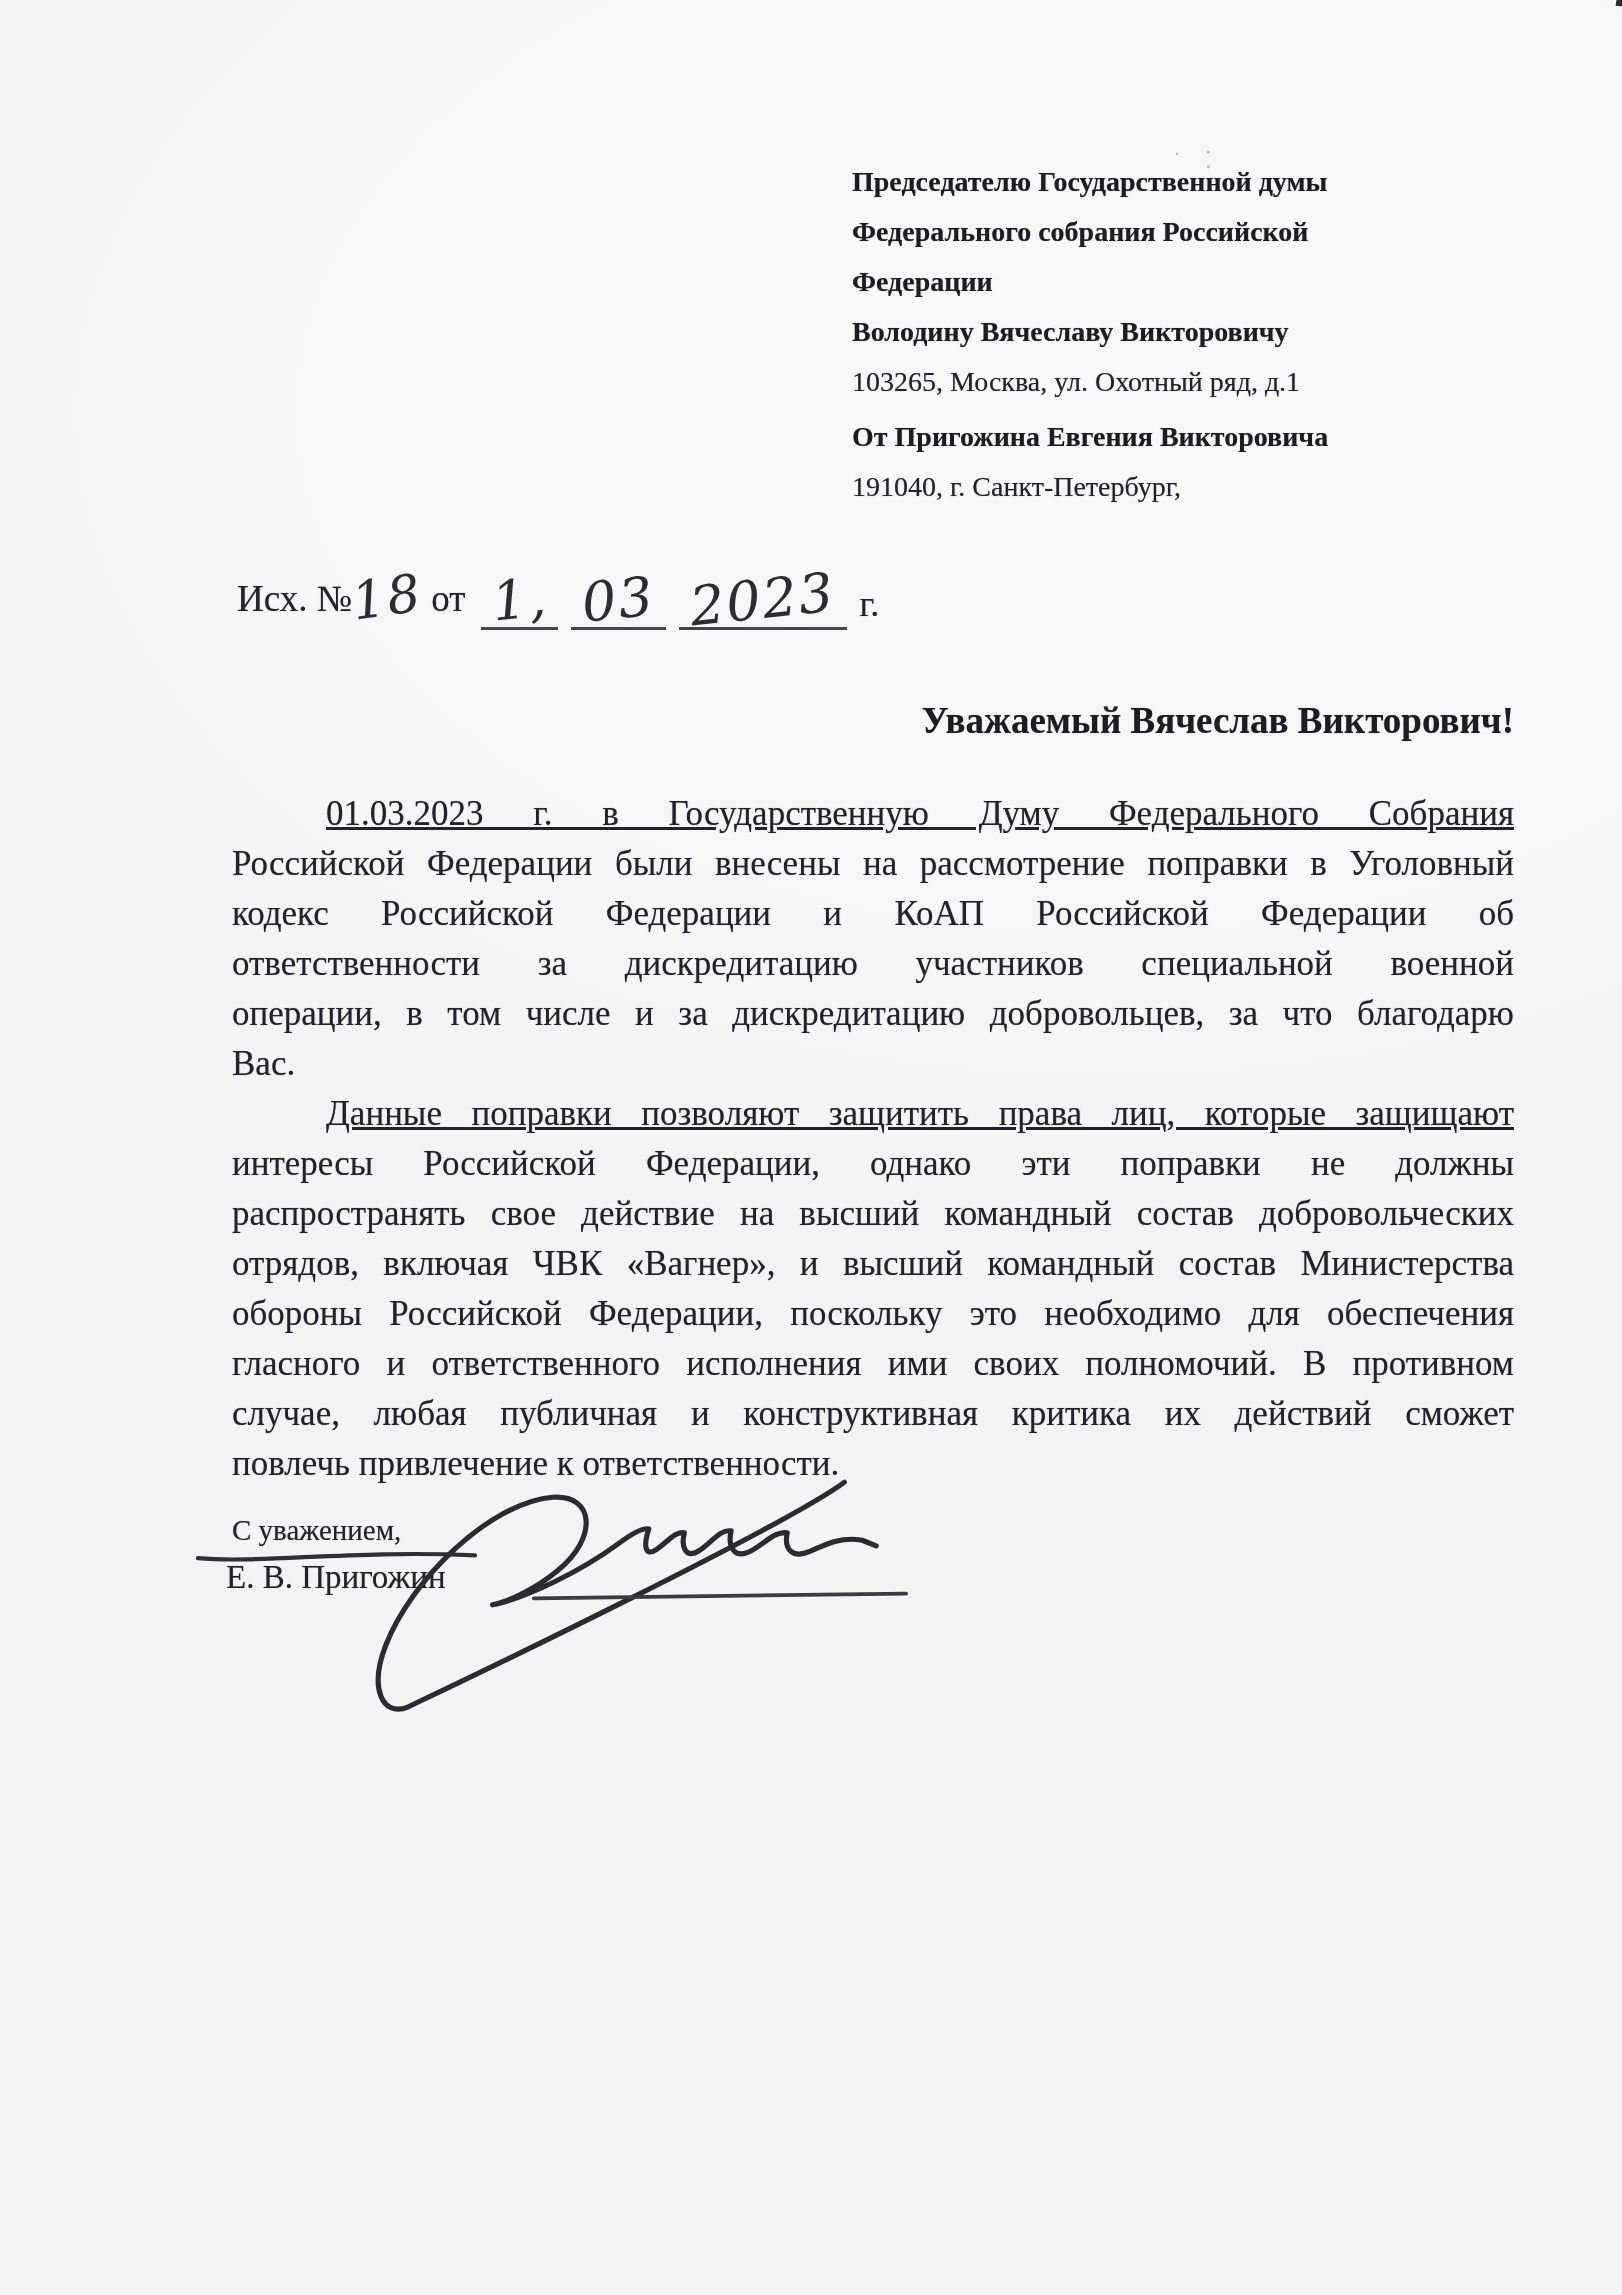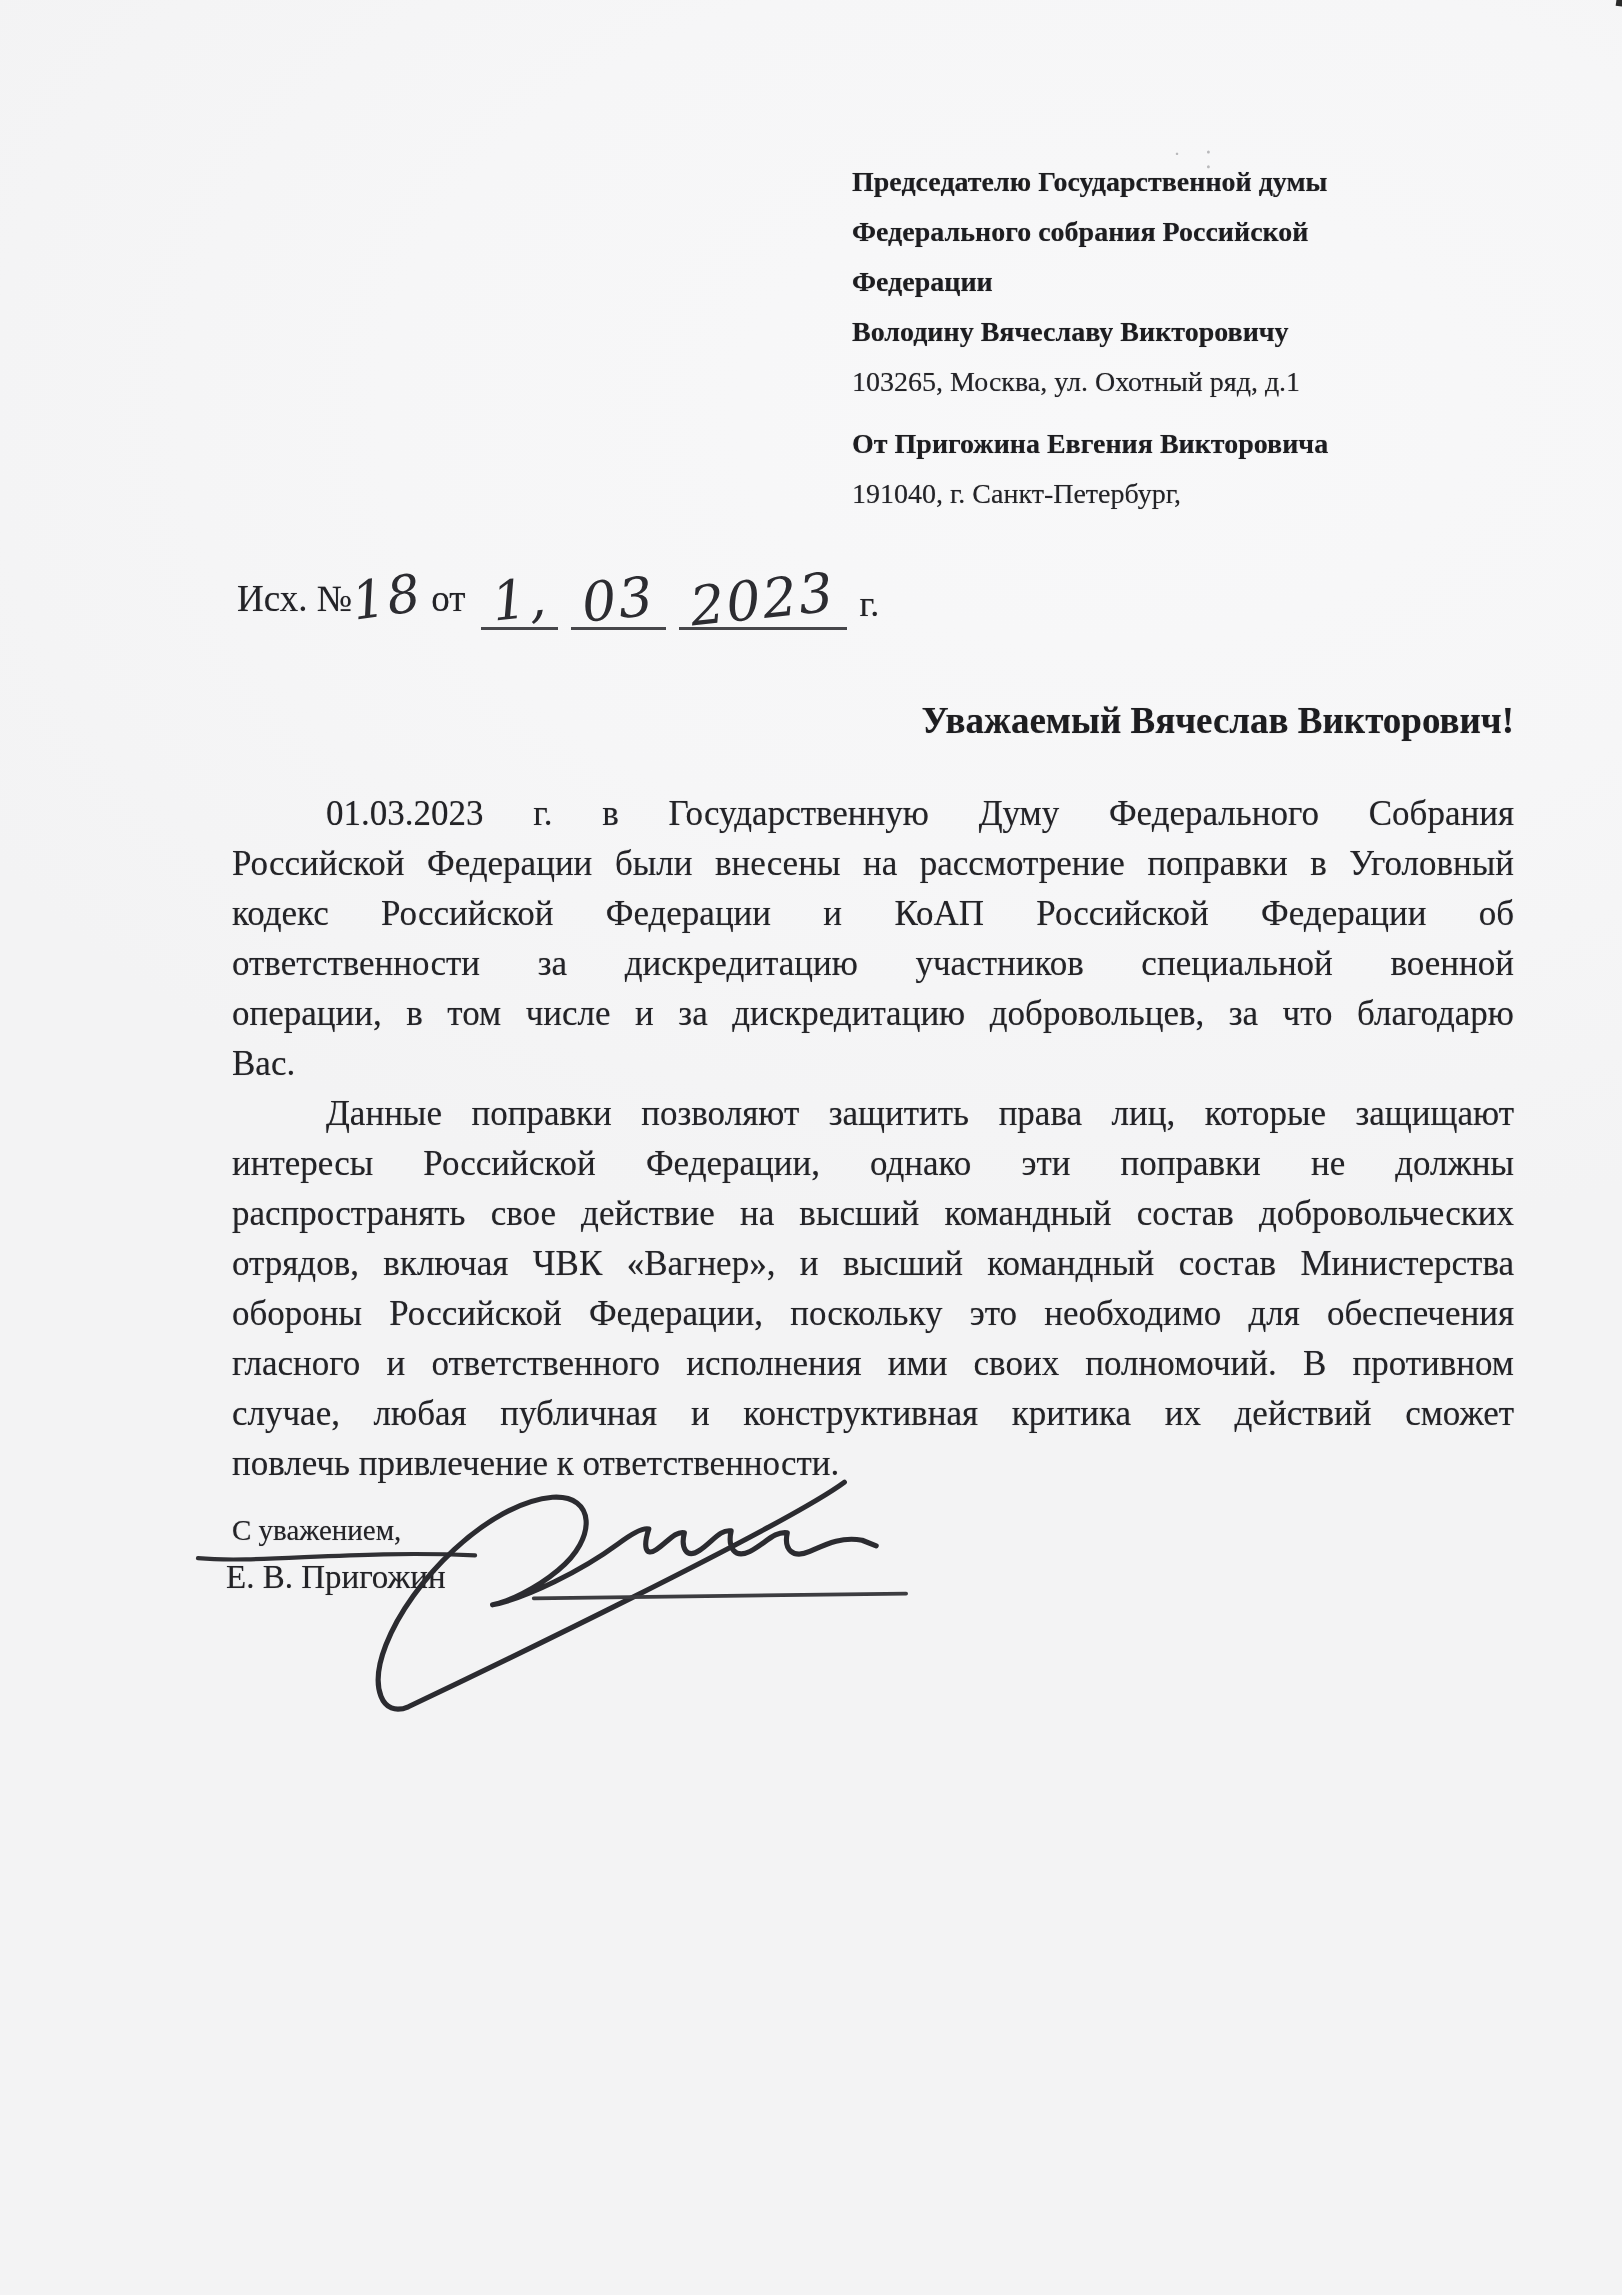--- a/index.html
+++ b/index.html
@@ -11,21 +11,21 @@
     color:#232327;
     overflow:hidden;
     text-shadow:0 0 0.9px rgba(30,30,35,.45);
   }
 
   
   .addr { position:absolute; left:852px; top:157px; width:684px;
           font-size:28px; line-height:50px; }
   .addr-line { white-space:nowrap; }
   .addr-line.b { font-weight:bold; color:#1d1d20; }
-  .addr-line.gap { margin-top:12px; }
+  .addr-line.gap { margin-top:5px; }
 
   
   .refline { position:absolute; left:237px; top:573px;
              display:flex; align-items:flex-end; }
   .ref-text { font-size:37px; line-height:1; margin-bottom:13px; white-space:pre; }
   .hw { font-family:"DejaVu Serif", serif; font-style:italic; color:#2c2c31;
         text-shadow:none; letter-spacing:1.9px; }
   .ref-num { font-size:52px; line-height:.95; display:inline-block;
              transform:rotate(-8deg); margin:0 9.4px 7.5px 0; }
   .datesegs { display:inline-flex; align-items:flex-end; margin-left:15px; }
@@ -37,21 +37,21 @@
 
   
   .salutation { position:absolute; left:232px; top:699px; width:1282px;
                 text-align:right; font-weight:bold; font-size:37px; color:#1d1d20; }
 
   
   .bodytext { position:absolute; left:232px; top:789px; width:1282px;
               font-size:35px; }
   .jline { line-height:50px; text-align:justify; text-align-last:justify;
            white-space:normal; }
-  .jline.indent { padding-left:94px; }
+  .jline.indent { padding-left:94px;text-decoration:underline; }
   .jline.jlast { text-align-last:left; }
 
   
   .regards { position:absolute; left:232px; top:1514px; font-size:29px; }
   .regards-underline { position:absolute; left:194px; top:1546px; }
   .signatory { position:absolute; left:226px; top:1559px; font-size:33px; }
   .sig-svg { position:absolute; left:365px; top:1471px; }
 
   
   .corner-mark { position:absolute; top:0; right:0; width:9.4px; height:8.4px;

